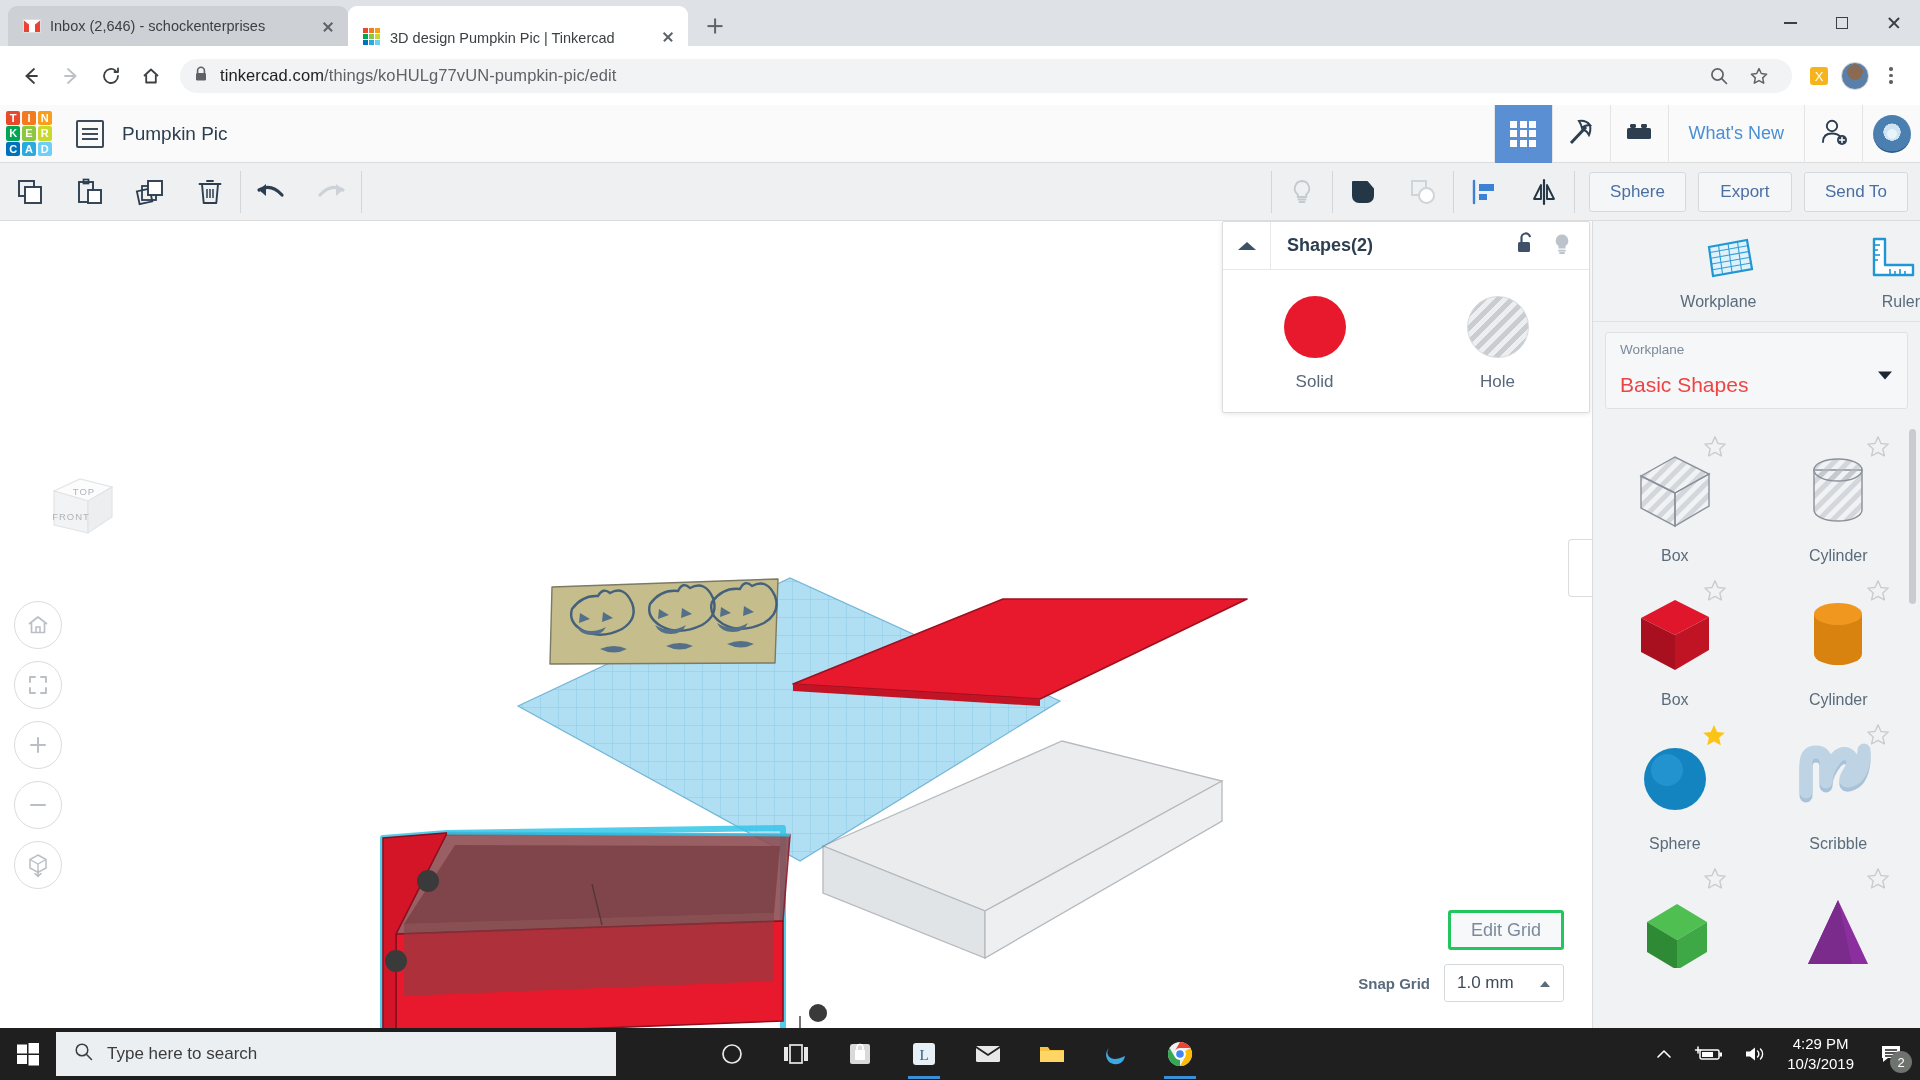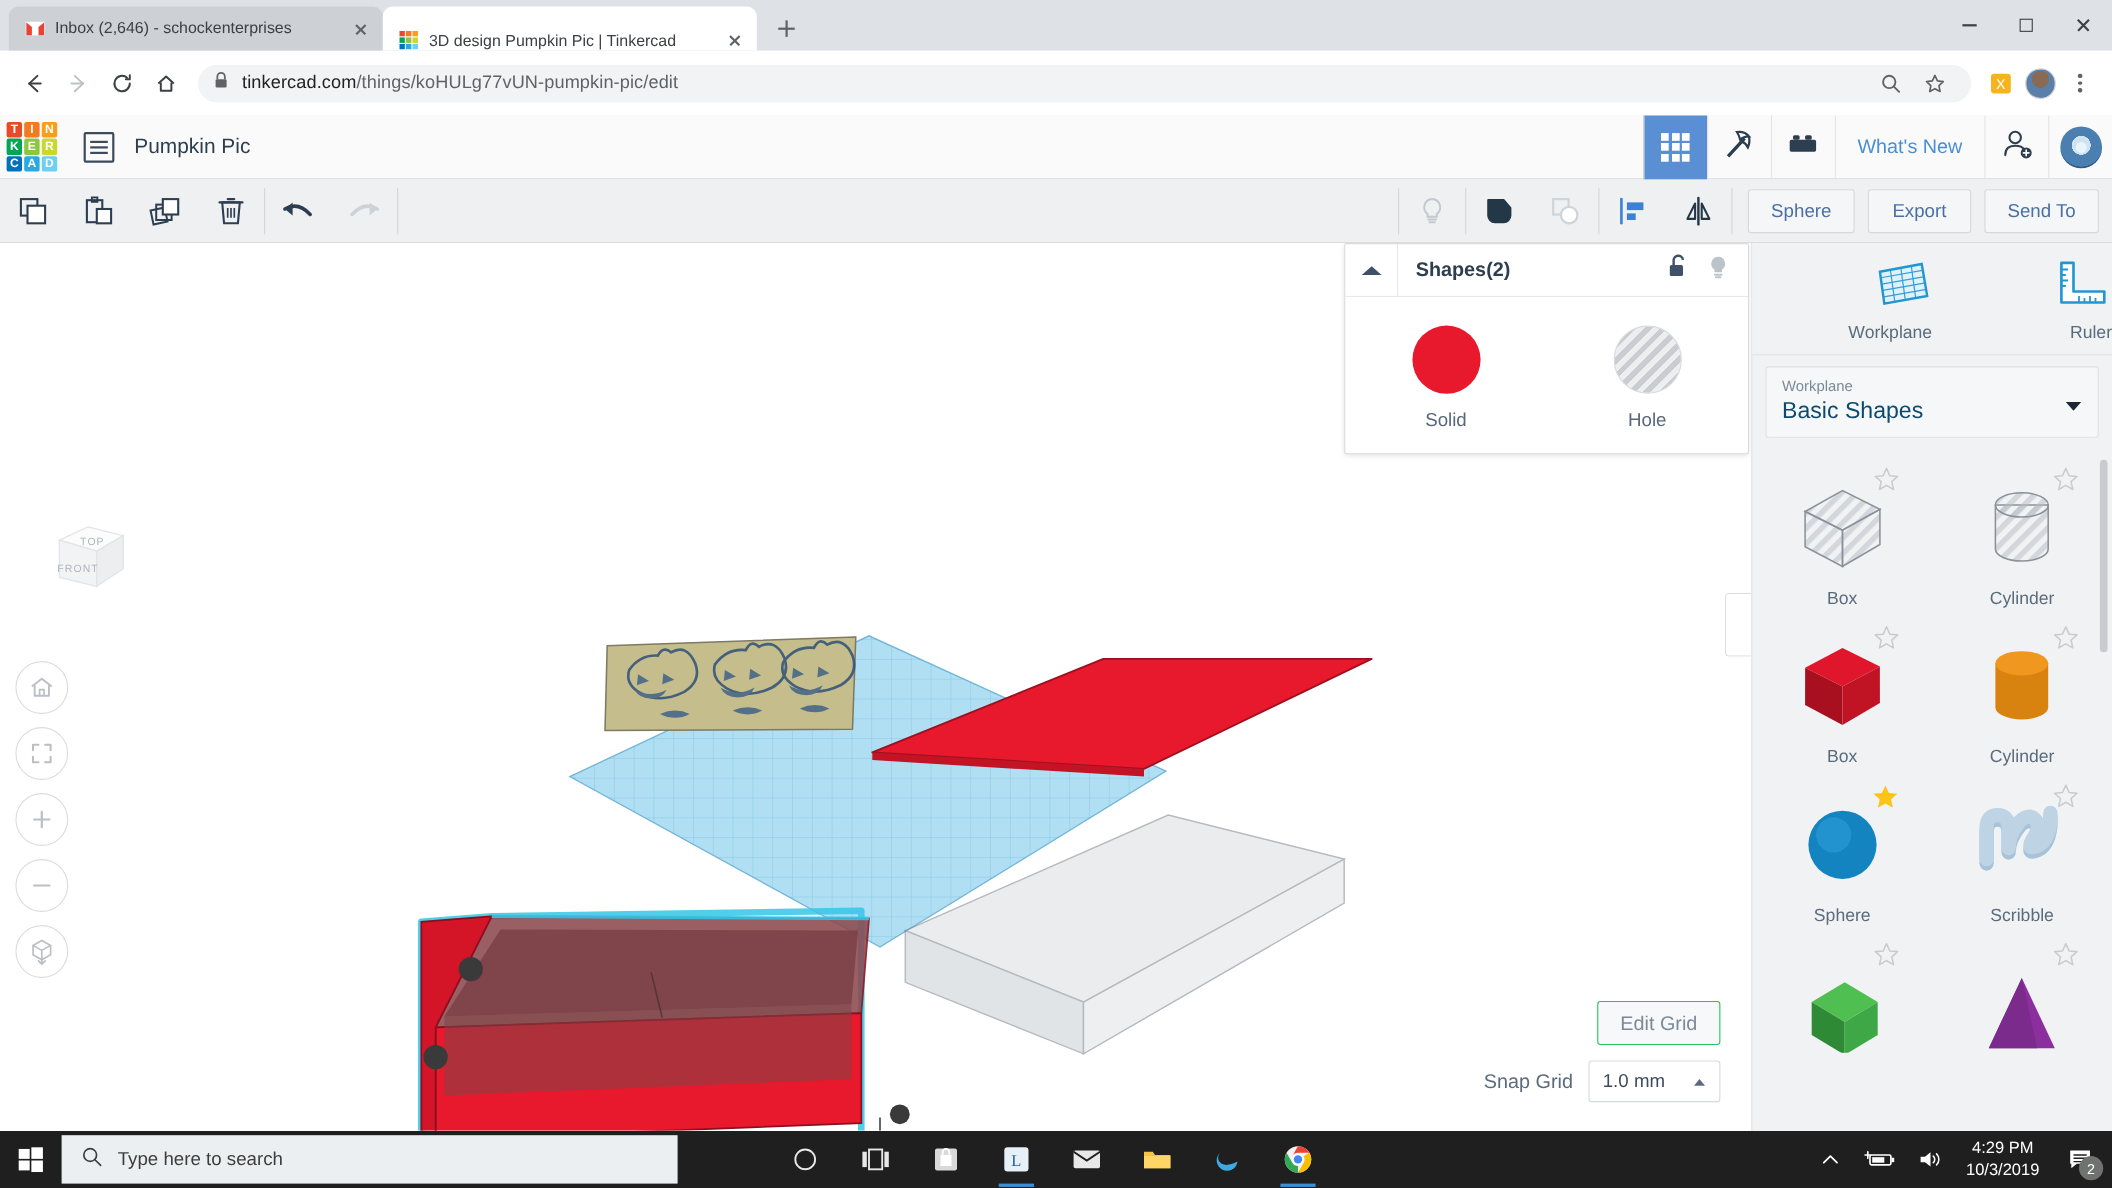--- a/index.html
+++ b/index.html
@@ -132,25 +132,25 @@
   }
   .nav-stack { position:absolute; left:14px; top:380px; display:flex;flex-direction:column;gap:12px; }
   .nav-circle {
     width:48px;height:48px;border-radius:50%;border:1.5px solid #dcdcdc;background:#fff;
     display:flex;align-items:center;justify-content:center;
   }
 
   .grid-bottom { position:absolute; right:28px; bottom:26px; text-align:right; }
   .edit-grid-btn {
     display:inline-flex;align-items:center;justify-content:center;
-    height:40px;padding:0 20px;border:1px solid #22c55e;border-radius:3px;background:#f7f8f9;
+    height:40px;padding:0 20px;border:3px solid #22c55e;border-radius:3px;background:#f7f8f9;
     font-size:18px;color:#7b8a9a;
   }
   .snap-row { display:flex;align-items:center;justify-content:flex-end;gap:14px;margin-top:14px; }
-  .snap-label { font-size:18px;color:#5a6b7c; }
+  .snap-label { font-size:15px;color:#5a6b7c;font-weight:bold; }
   .snap-select {
     width:120px;height:38px;border:1px solid #d6d9dc;border-radius:3px;background:#fff;
     display:flex;align-items:center;justify-content:space-between;padding:0 12px;
     font-size:17px;color:#3e4b5b;
   }
 
   
   .shapes-pop {
     position:absolute; right:2px; top:0px; width: 368px;
     background:#fff; border:1px solid #dcdcdc; border-radius:2px;
@@ -181,21 +181,21 @@
   .rsidebar { width: 328px; background:#f1f2f4; border-left:1px solid #dcdcdc; display:flex;flex-direction:column; }
   .rs-tools { display:flex; background:#f1f2f4; border-bottom:1px solid #dfe1e4; }
   .rs-tool { flex:1; padding:14px 0 10px; display:flex;flex-direction:column;align-items:flex-end;gap:8px; }
   .rs-tool-lbl { font-size:16px; color:#5a6b7c; }
   .rs-select-wrap { padding:10px 12px 12px; }
   .rs-select {
     background:#f6f7f8;border:1px solid #dfe1e4;border-radius:3px;padding:9px 14px 11px;
     position:relative;
   }
   .rs-sel-sub { font-size:13.5px;color:#7b8a9a; }
-  .rs-sel-main { font-size:21px;color:#0c4a6e;margin-top:4px; }
+  .rs-sel-main { font-size:21px;color:#ef4444;margin-top:16px; }
   .rs-caret { position:absolute;right:14px;top:50%;transform:translateY(-25%); }
   .rs-grid { flex:1; overflow:hidden; position:relative; padding: 8px 0 0; }
   .rs-row { display:flex; }
   .rs-cell { flex:1; padding: 16px 0 8px; display:flex;flex-direction:column;align-items:center;position:relative; }
   .rs-cell-art { height:92px;display:flex;align-items:center;justify-content:center; }
   .rs-cell-lbl { font-size:16px;color:#5a6b7c;margin-top:10px; }
   .rs-star { position:absolute; right:30px; top:6px; }
   .rs-scroll {
     position:absolute; right:4px; top:8px; width:7px; height:175px; border-radius:4px; background:#c8ccd0;
   }

